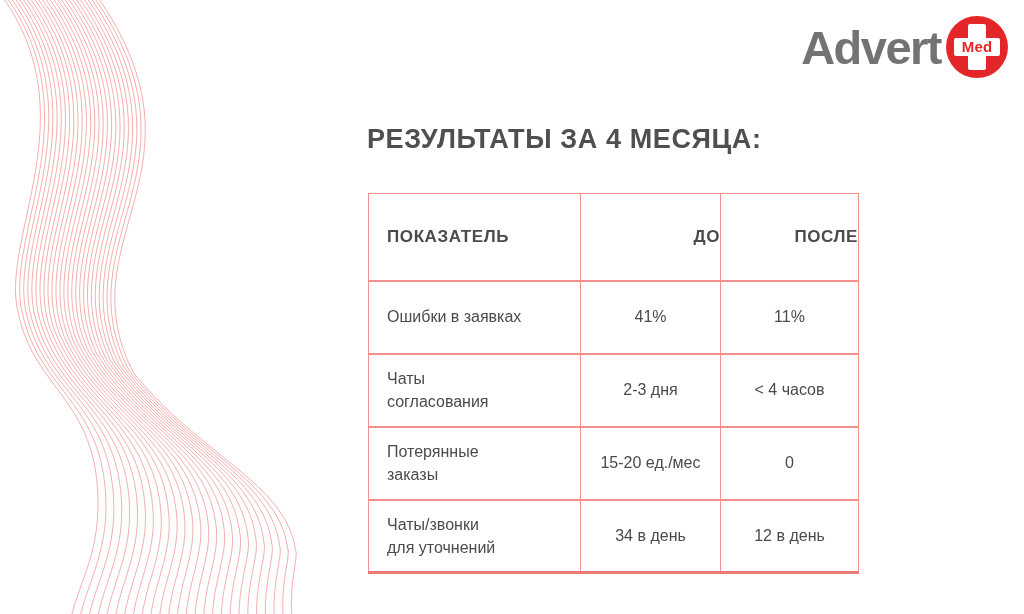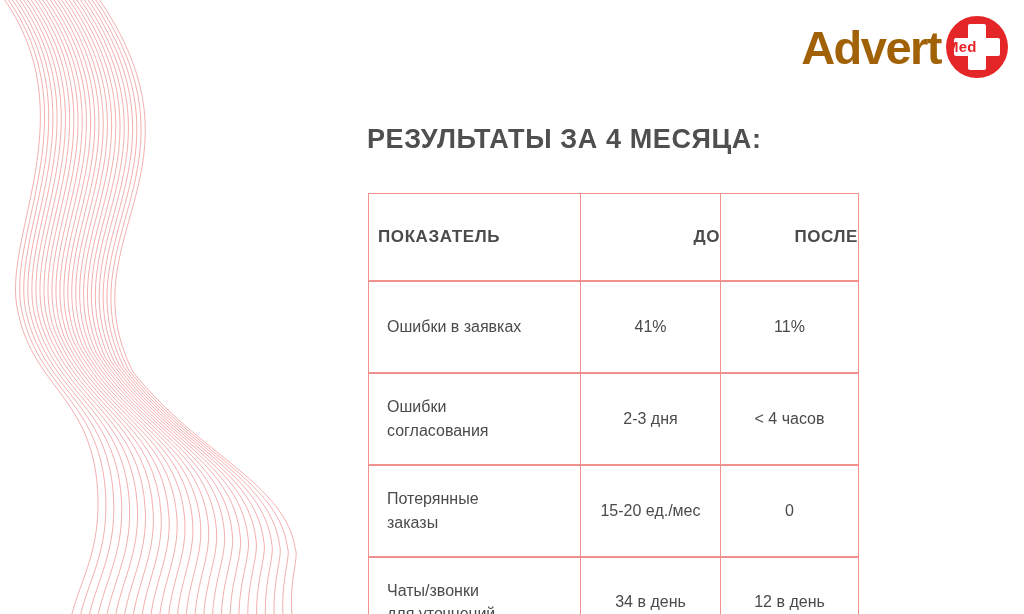--- a/index.html
+++ b/index.html
@@ -32,21 +32,21 @@
     position: absolute;
     top: 16px;
     right: 16px;
     display: flex;
     align-items: center;
     gap: 5px;
   }
   .logo-text {
     font-size: 47px;
     font-weight: bold;
-    color: #a16207;
+    color: #737373;
     letter-spacing: -1.5px;
     line-height: 1;
   }
   .logo-badge {
     position: relative;
     width: 62px; height: 62px;
     border-radius: 50%;
     background: #e52629;
     flex: 0 0 auto;
   }
@@ -62,21 +62,21 @@
     left: 8px; top: 22px;
     width: 46px; height: 18px;
     background: #ffffff;
     border-radius: 2px;
   }
   .logo-badge .badge-label {
     position: absolute;
     left: 0; top: 22px;
     width: 62px; height: 18px;
     line-height: 18px;
-    text-align: left;
+    text-align: center;
     font-size: 15px;
     font-weight: bold;
     color: #e52629;
     letter-spacing: 0.2px;
   }
 
   
   .slide-title {
     position: absolute;
     left: 367px;
@@ -106,23 +106,23 @@
     vertical-align: middle;
     background: #ffffff;
   }
   .results-table thead th {
     height: 87px;
     font-size: 17px;
     font-weight: bold;
     letter-spacing: 0.6px;
     text-align: right;
   }
-  .results-table thead th.metric-col { text-align: left; padding-left: 9px; }
+  .results-table thead th.metric-col { text-align: left; padding-left: 18px; }
   .results-table tbody td {
-    height: 92px;
+    height: 73px;
     font-size: 16px;
     text-align: center;
     border-top-width: 2px;
   }
   .results-table tbody td.metric-cell {
     text-align: left;
     padding-left: 18px;
     white-space: pre-line;
     line-height: 1.45;
   }
@@ -183,21 +183,21 @@
       <th>ПОСЛЕ</th>
     </tr>
   </thead>
   <tbody>
     <tr>
       <td class="metric-cell">Ошибки в заявках</td>
       <td>41%</td>
       <td>11%</td>
     </tr>
     <tr>
-      <td class="metric-cell">Ошибки
+      <td class="metric-cell">Чаты
 согласования</td>
       <td>2-3 дня</td>
       <td>&lt; 4 часов</td>
     </tr>
     <tr>
       <td class="metric-cell">Потерянные
 заказы</td>
       <td>15-20 ед./мес</td>
       <td>0</td>
     </tr>

